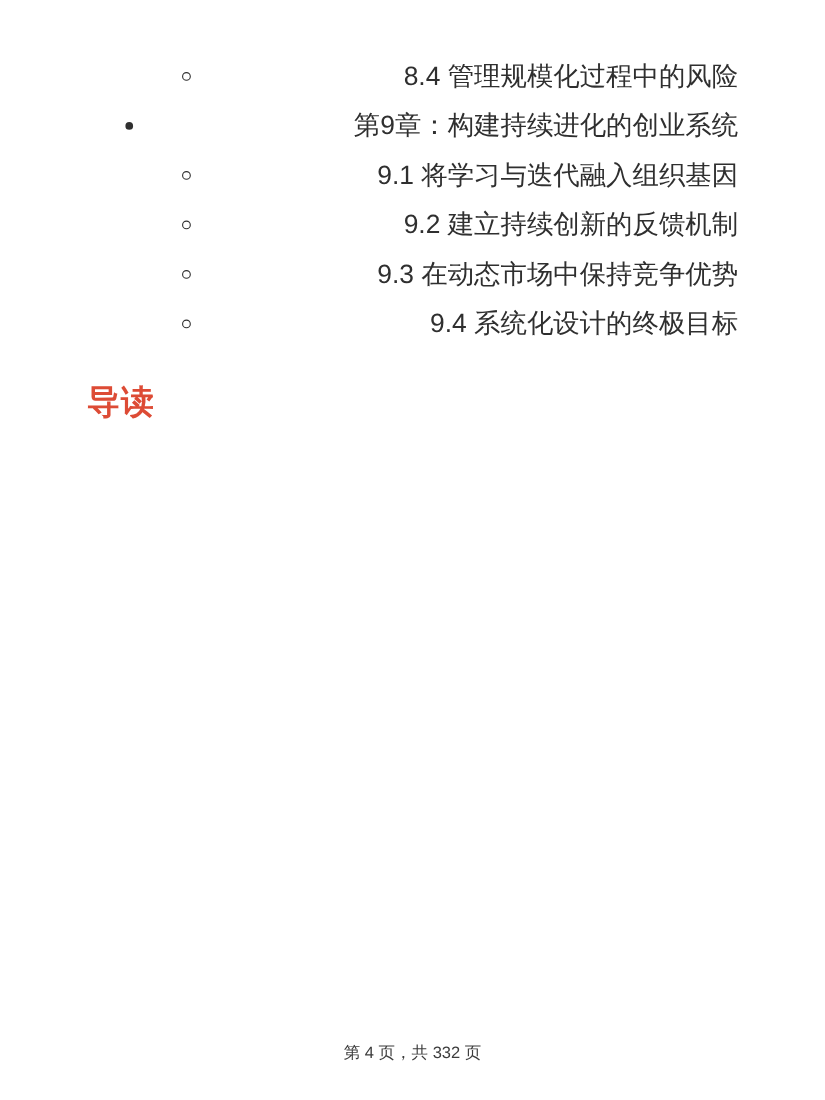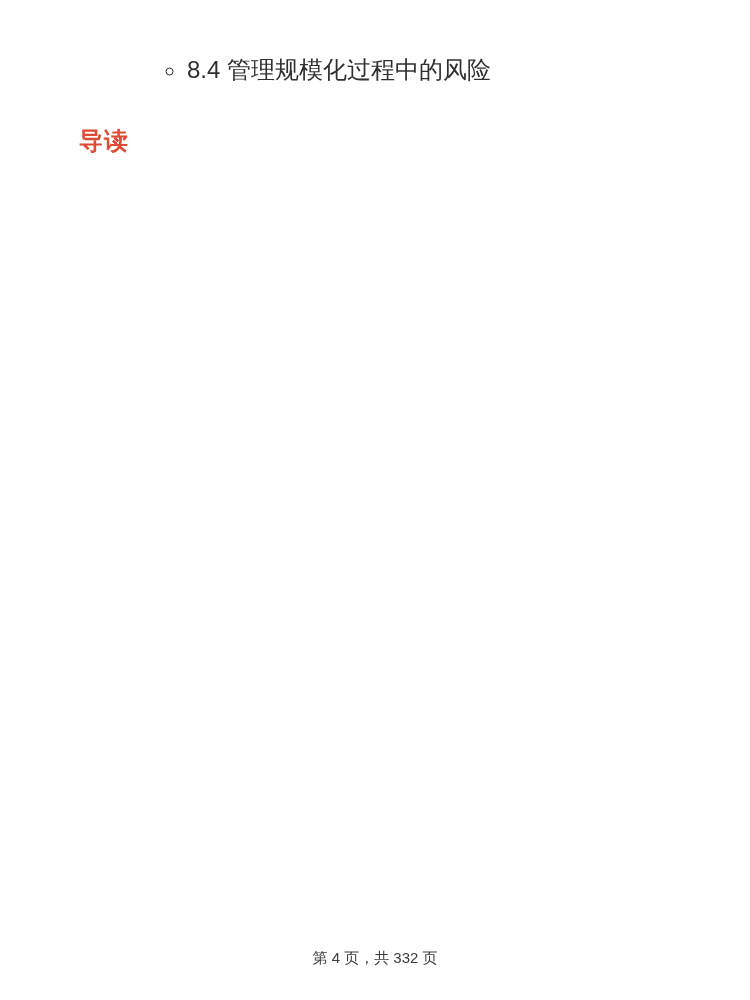--- a/index.html
+++ b/index.html
@@ -17,39 +17,39 @@
   }
   .content {
     padding: 47px 79px 0 79px;
   }
   
   .toc {
     font-size: 24px;
     line-height: 45px;
     color: #2f2f2f;
   }
-  .toc ul, ul.toc { margin: 0; }
+  .toc ul, ul.toc { margin: 0; text-align: right; }
   li::marker { color: #2f2f2f; }
   .toc-sub-orphan {
     list-style-type: circle;
     padding-left: 108px;
     margin-bottom: 10px;
   }
   .toc-root {
     list-style-type: disc;
     padding-left: 56px;
   }
   .toc-sub {
     list-style-type: circle;
     padding-left: 52px;
     margin-top: 13px;
   }
   
   .section-heading {
-    font-size: 24px;
+    font-size: 30px;
     line-height: 40px;
     font-weight: 700;
     margin-top: 29px;
     letter-spacing: 1px;
   }
   
   .intro {
     margin-top: 20px;
     font-size: 24px;
     line-height: 42.5px;
@@ -72,20 +72,31 @@
 </head>
 <body>
 
 <div class="page">
   <main class="content">
 
     <ul class="toc toc-sub-orphan">
       <li>8.4 管理规模化过程中的风险</li>
     </ul>
 
+    <ul class="toc toc-root">
+      <li>
+        <span>第9章：构建持续进化的创业系统</span>
+        <ul class="toc-sub">
+          <li>9.1 将学习与迭代融入组织基因</li>
+          <li>9.2 建立持续创新的反馈机制</li>
+          <li>9.3 在动态市场中保持竞争优势</li>
+          <li>9.4 系统化设计的终极目标</li>
+        </ul>
+      </li>
+    </ul>
 
     <h2 class="section-heading" style="color: rgb(221, 75, 53);">导读</h2>
 
 
   </main>
 
   <footer class="page-footer">
     <span>第 4 页，共 332 页</span>
   </footer>
 </div>

